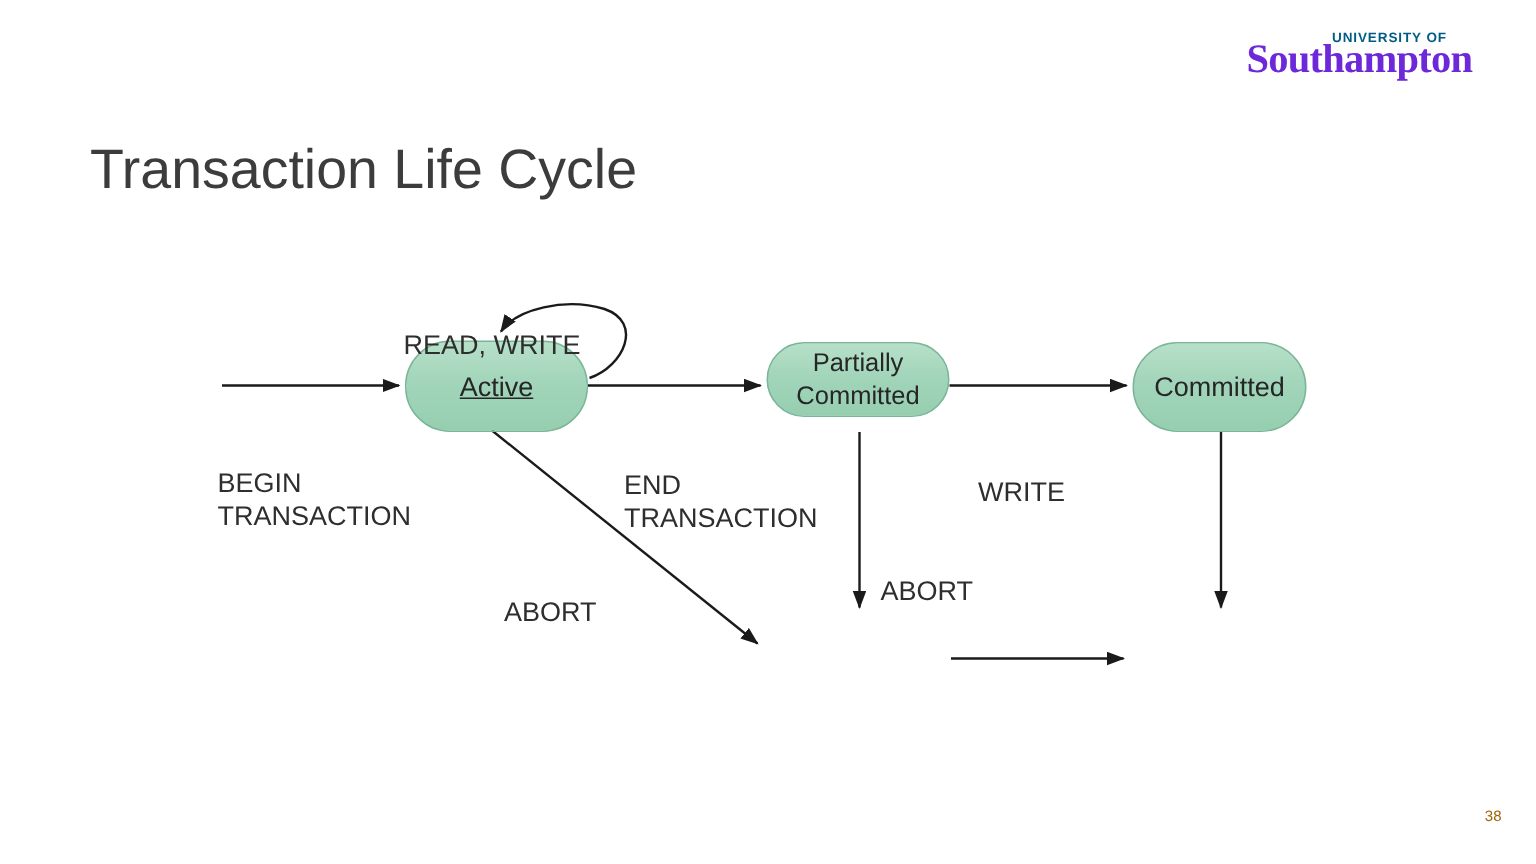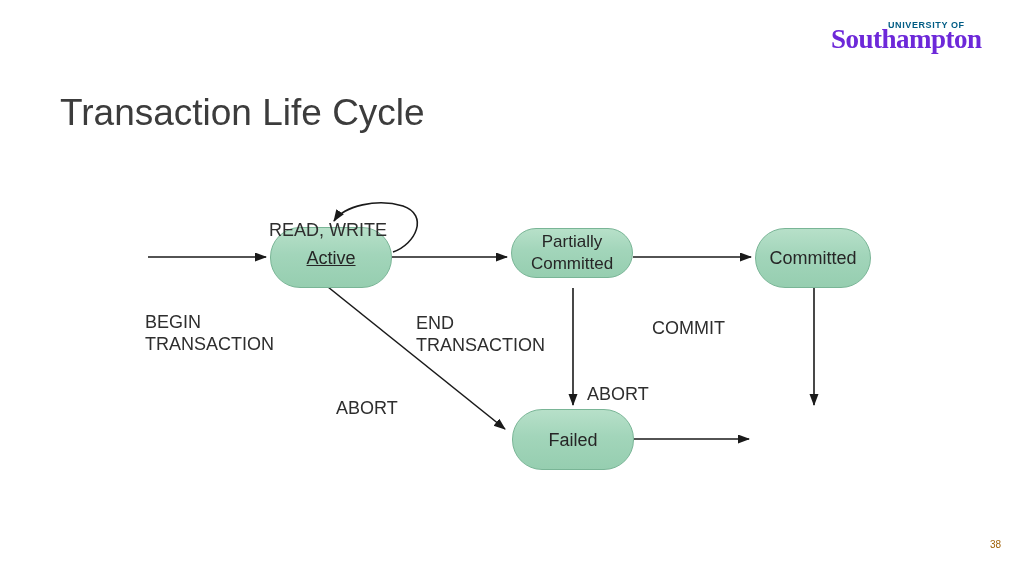--- a/index.html
+++ b/index.html
@@ -141,38 +141,35 @@
 
   <div class="node node-partial">
     <span>Partially</span>
     <span>Committed</span>
   </div>
 
   <div class="node node-committed">
     <span>Committed</span>
   </div>
 
-  <div class="node node-failed">
-    <span>Failed</span>
-  </div>
 
 
   <div class="edge-label lbl-read-write">READ, WRITE</div>
 
   <div class="edge-label lbl-begin">
     <div>BEGIN</div>
     <div>TRANSACTION</div>
   </div>
 
   <div class="edge-label lbl-end">
     <div>END</div>
     <div>TRANSACTION</div>
   </div>
 
-  <div class="edge-label lbl-commit">COMMIT</div>
+  <div class="edge-label lbl-commit">WRITE</div>
 
   <div class="edge-label lbl-abort-diag">ABORT</div>
 
   <div class="edge-label lbl-abort-vert">ABORT</div>
 
   <div class="page-number">38</div>
 
 </div>
 
 </body></html>

